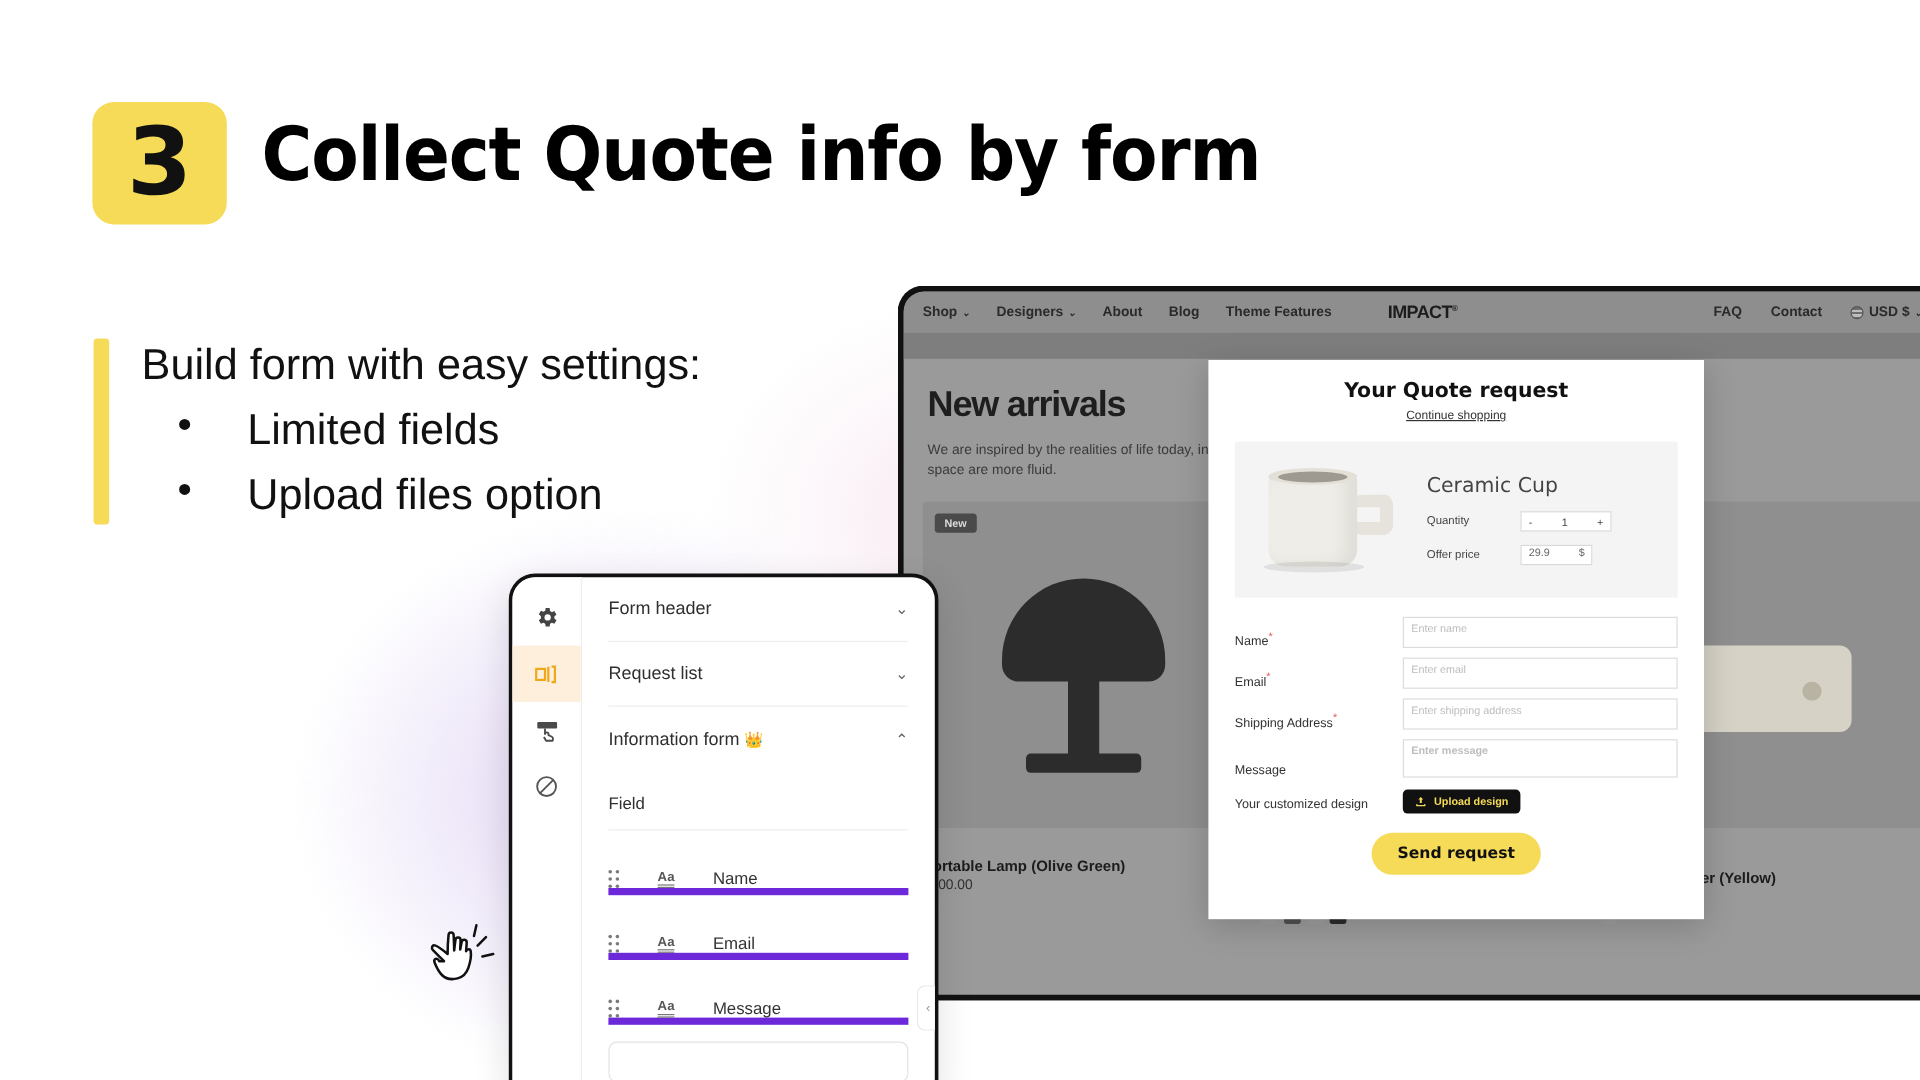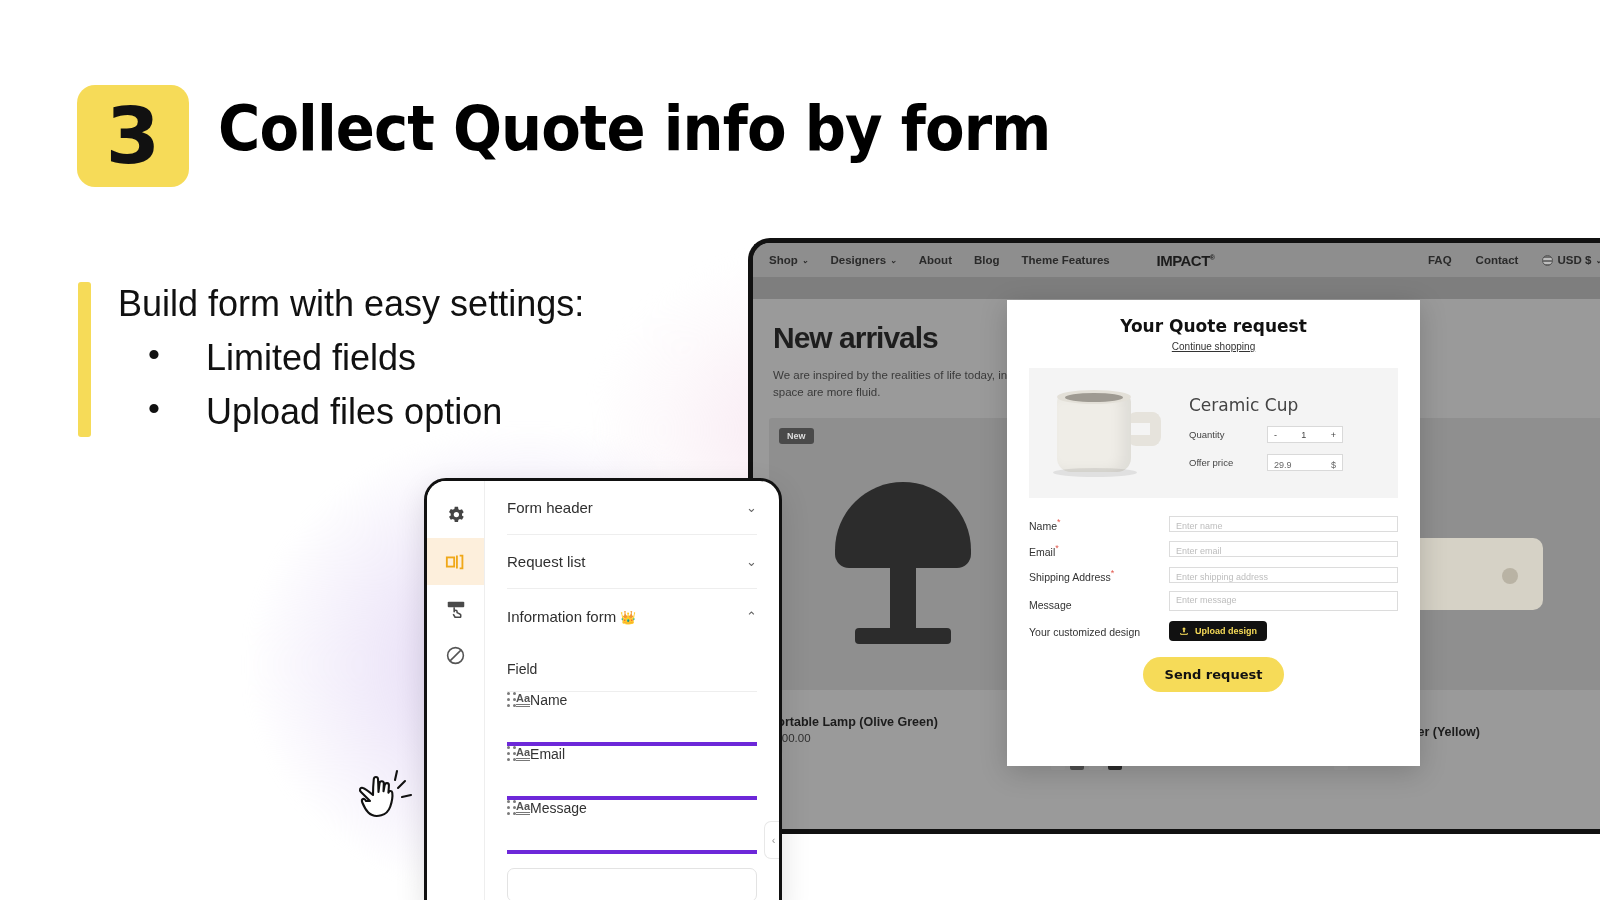--- a/index.html
+++ b/index.html
@@ -107,27 +107,27 @@
   .cup-body { position:absolute; left:28px; top:26px; width:74px; height:78px; background:#efede7; border-radius:8px 8px 14px 14px; box-shadow:inset -9px 0 14px rgba(0,0,0,.07); }
   .cup-rim { position:absolute; left:28px; top:22px; width:74px; height:14px; border-radius:50%; background:#e3e0d8; }
   .cup-inner { position:absolute; left:36px; top:25px; width:58px; height:9px; border-radius:50%; background:#9e9a92; }
   .cup-handle { position:absolute; left:98px; top:44px; width:34px; height:34px; border:11px solid #e6e3dc; border-radius:9px; border-left:none; }
   .cup-shadow { position:absolute; left:24px; top:100px; width:84px; height:9px; border-radius:50%; background:rgba(0,0,0,.08); }
   .prod-info { flex:1; padding-right:14px; }
   .prod-info h4 { font-size:17px; font-weight:normal; color:#444; font-family:"DejaVu Sans", sans-serif; }
   .row { display:flex; align-items:center; margin-top:11px; font-size:9.5px; color:#444; }
   .row .lbl { width:78px; }
   .stepper { width:76px; height:17px; border:1px solid #d9d9d9; background:#fff; display:flex; align-items:center; justify-content:space-between; padding:0 6px; font-size:9px; color:#444; }
-  .offerbox { width:76px; height:17px; border:1px solid #d9d9d9; background:#fff; display:flex; align-items:flex-end; justify-content:space-between; padding:0 6px; font-size:9px; color:#666;gap:24px; }
+  .offerbox { width:60px; height:17px; border:1px solid #d9d9d9; background:#fff; display:flex; align-items:flex-start; justify-content:space-between; padding:0 6px; font-size:9px; color:#666;gap:24px; }
   .fields { padding:16px 22px 0 22px; }
   .frow { display:flex; align-items:flex-end; margin-bottom:8px; }
   .frow .flbl { width:140px; font-size:10.5px; color:#333; padding-top:3px; }
   .req { color:#e2574c; font-size:9px; vertical-align:super; }
-  .finput { flex:1; height:16px; border:1px solid #dcdcdc; background:#fff; font-size:9px; color:#bdbdbd; padding:0 6px; line-height:18px; }
-  .finput.area { height:20px; padding-top:3px; line-height:normal; }
+  .finput { flex:1; height:26px; border:1px solid #dcdcdc; background:#fff; font-size:9px; color:#bdbdbd; padding:0 6px; line-height:18px; }
+  .finput.area { height:32px; padding-top:3px; line-height:normal;font-weight:bold; }
   .upload-btn { display:inline-flex; align-items:center; gap:6px; background:#111; color:#F6DB58; font-size:9px; font-weight:bold; padding:5px 10px; border-radius:4px; }
   .send-btn {
     display:block; margin:16px auto 0 auto; background:#F6DB58; color:#111;
     font-size:13px; font-weight:bold; padding:10px 22px; border-radius:22px; border:none;
     font-family:"DejaVu Sans", sans-serif;
   }
 
   
   .panel {
     position:absolute; left:424px; top:478px; width:358px; height:430px;
@@ -139,22 +139,22 @@
   .rail-item.active { background:#FDEFDC; }
   .panel-body { flex:1; padding:0 22px; position:relative; }
   .acc {
     display:flex; align-items:center; justify-content:space-between;
     height:54px; border-bottom:1px solid #eee; font-size:15px; color:#2f2f2f;
   }
   .acc .chev { font-size:13px; color:#666; }
   .crown { color:#F0A818; font-size:13px; }
   .field-label { font-size:14px; color:#2f2f2f; padding:18px 0 14px 0; border-bottom:1px solid #eee; }
   .field-row {
-    display:flex; align-items:flex-start; gap:0; height:54px;
-    border-bottom:4px solid #6d28d9; font-size:14px; color:#333;
+    display:flex; align-items:flex-end; gap:32px; height:54px;
+    border-bottom:6px solid #6d28d9; font-size:14px; color:#333;
   }
   .dots { display:grid; grid-template-columns:repeat(2,3px); gap:3px; }
   .dots i { width:3px; height:3px; background:#7a7a7a; border-radius:50%; display:block; }
   .aa { font-size:11px; color:#555; border-bottom:3px double #777; line-height:1.1; font-weight:600; }
   .ghost-input { margin-top:14px; height:34px; border:1px solid #e3e3e3; border-radius:7px; }
   .collapse-tab {
     position:absolute; right:-3px; top:340px; width:18px; height:38px;
     background:#fff; border:1px solid #e8e8e8; border-right:none;
     border-radius:7px 0 0 7px; display:flex; align-items:center; justify-content:center;
     font-size:11px; color:#999;

